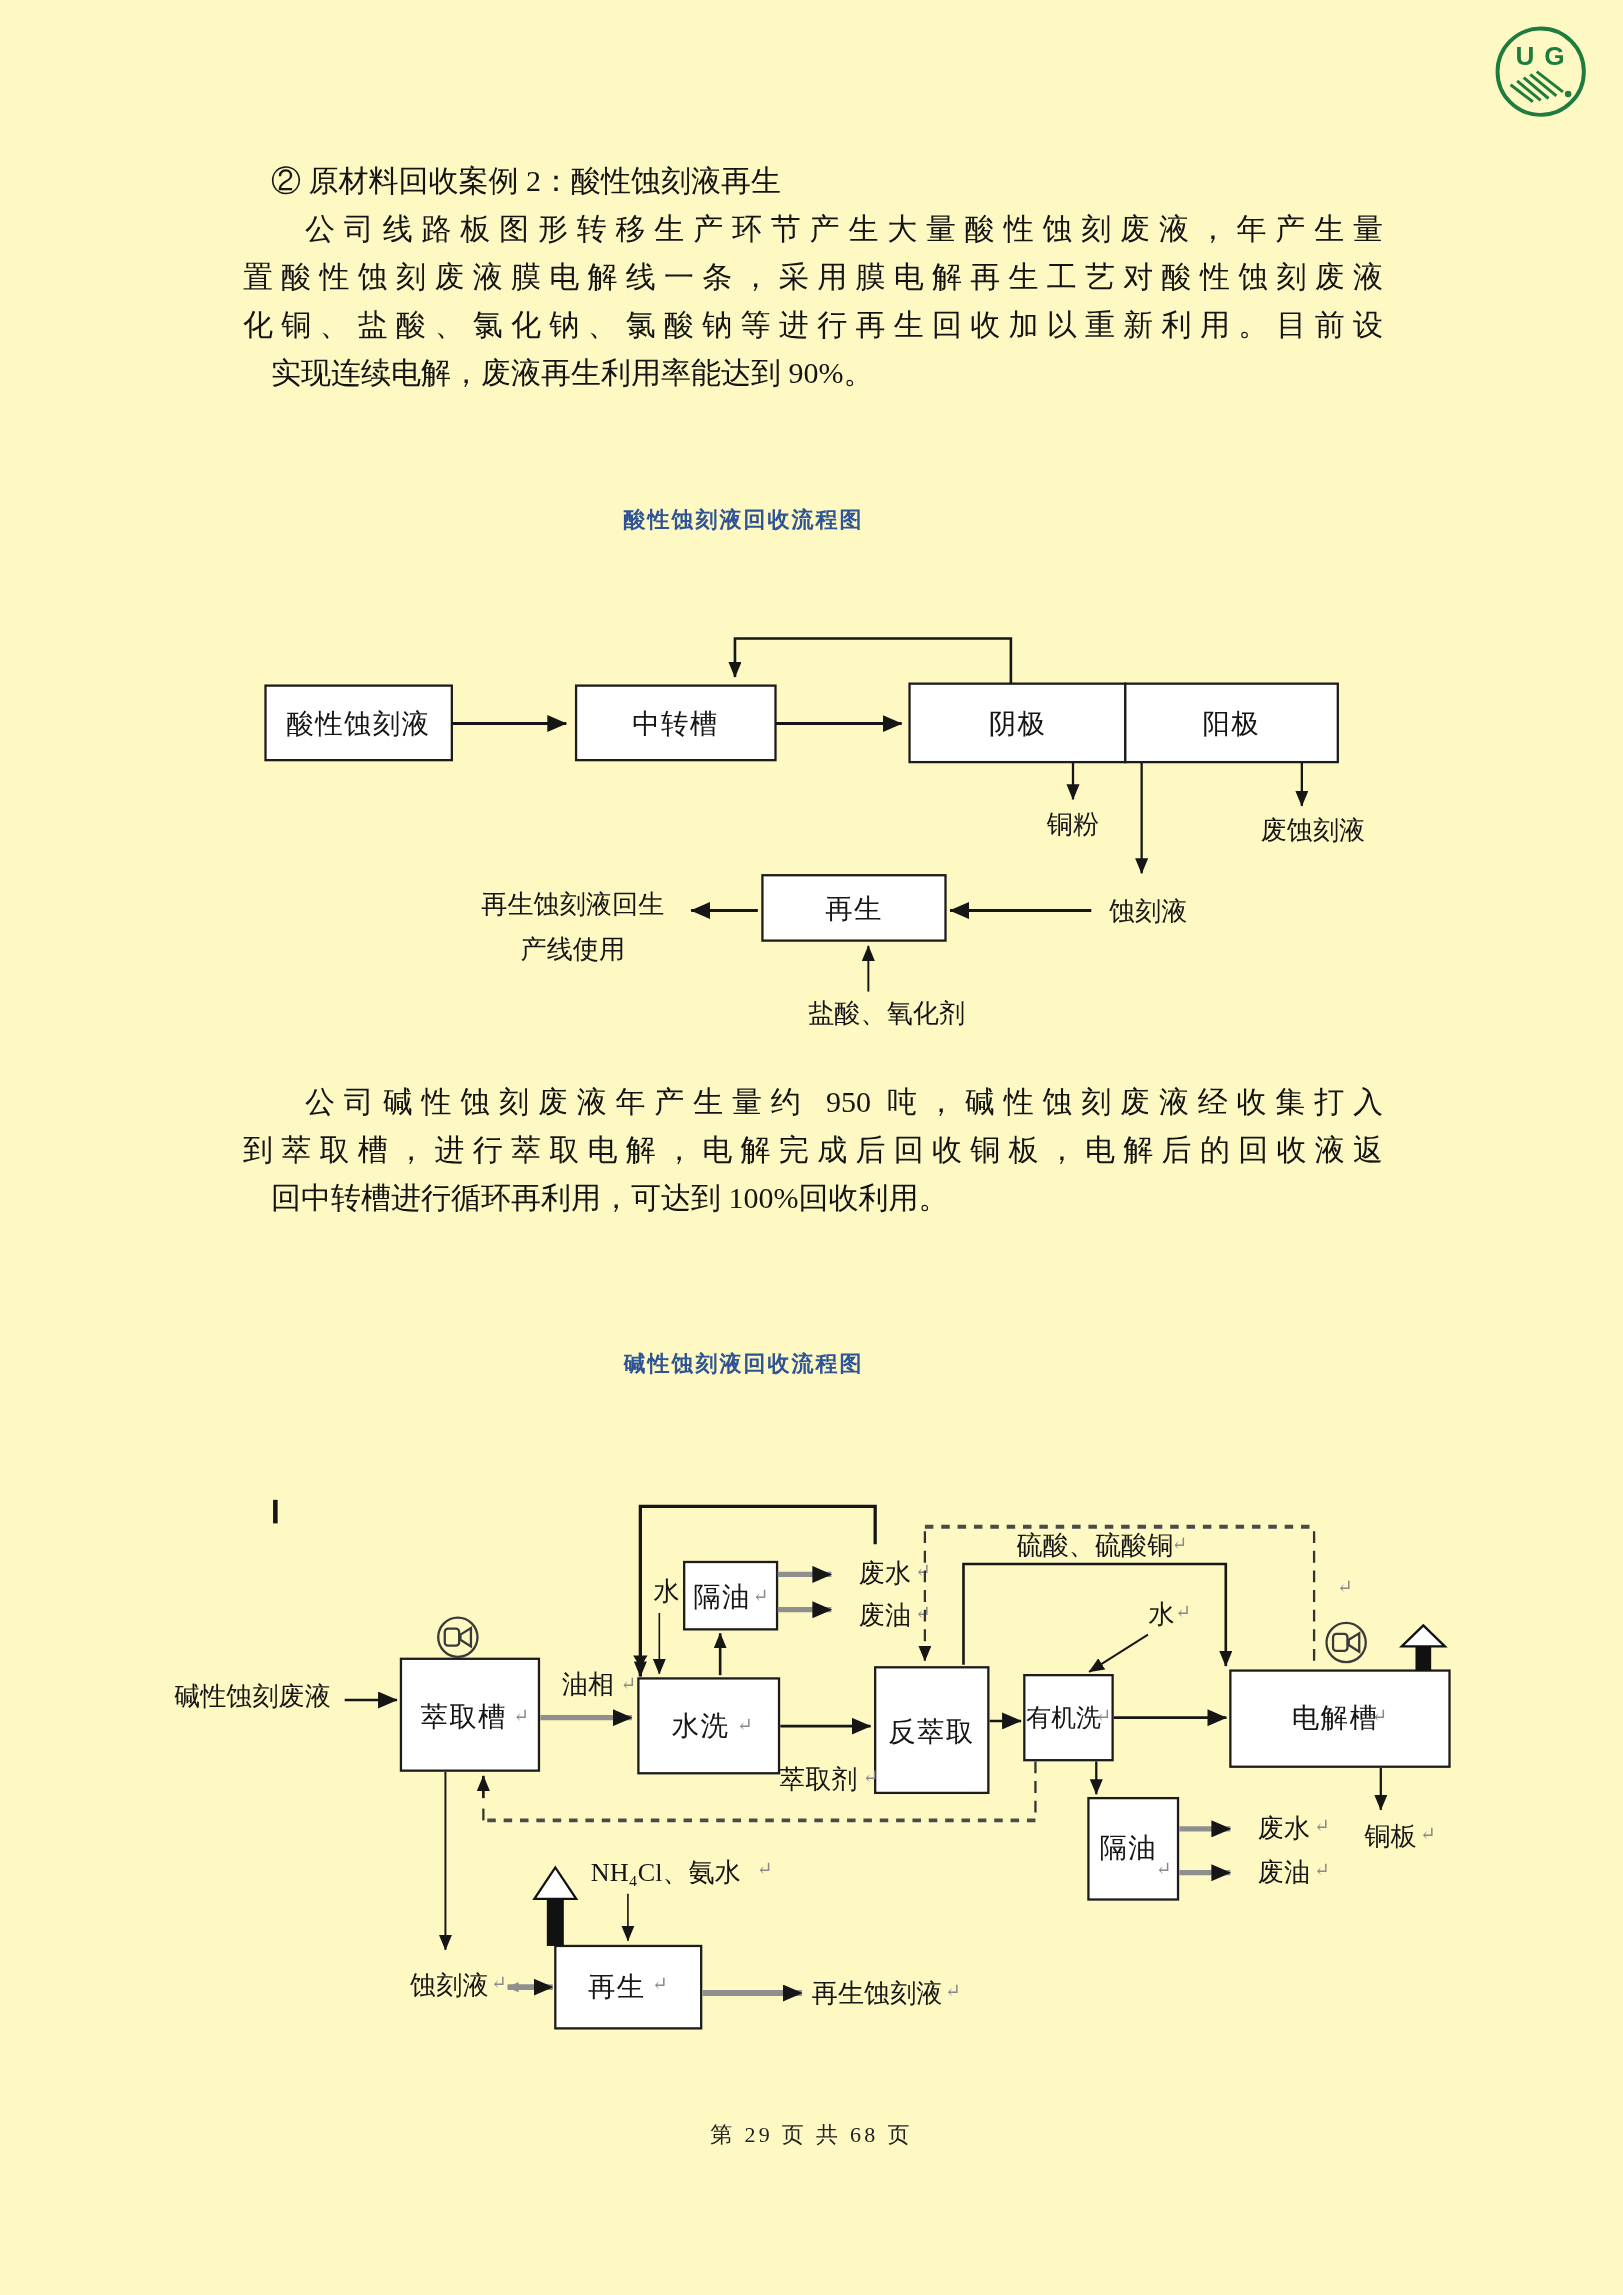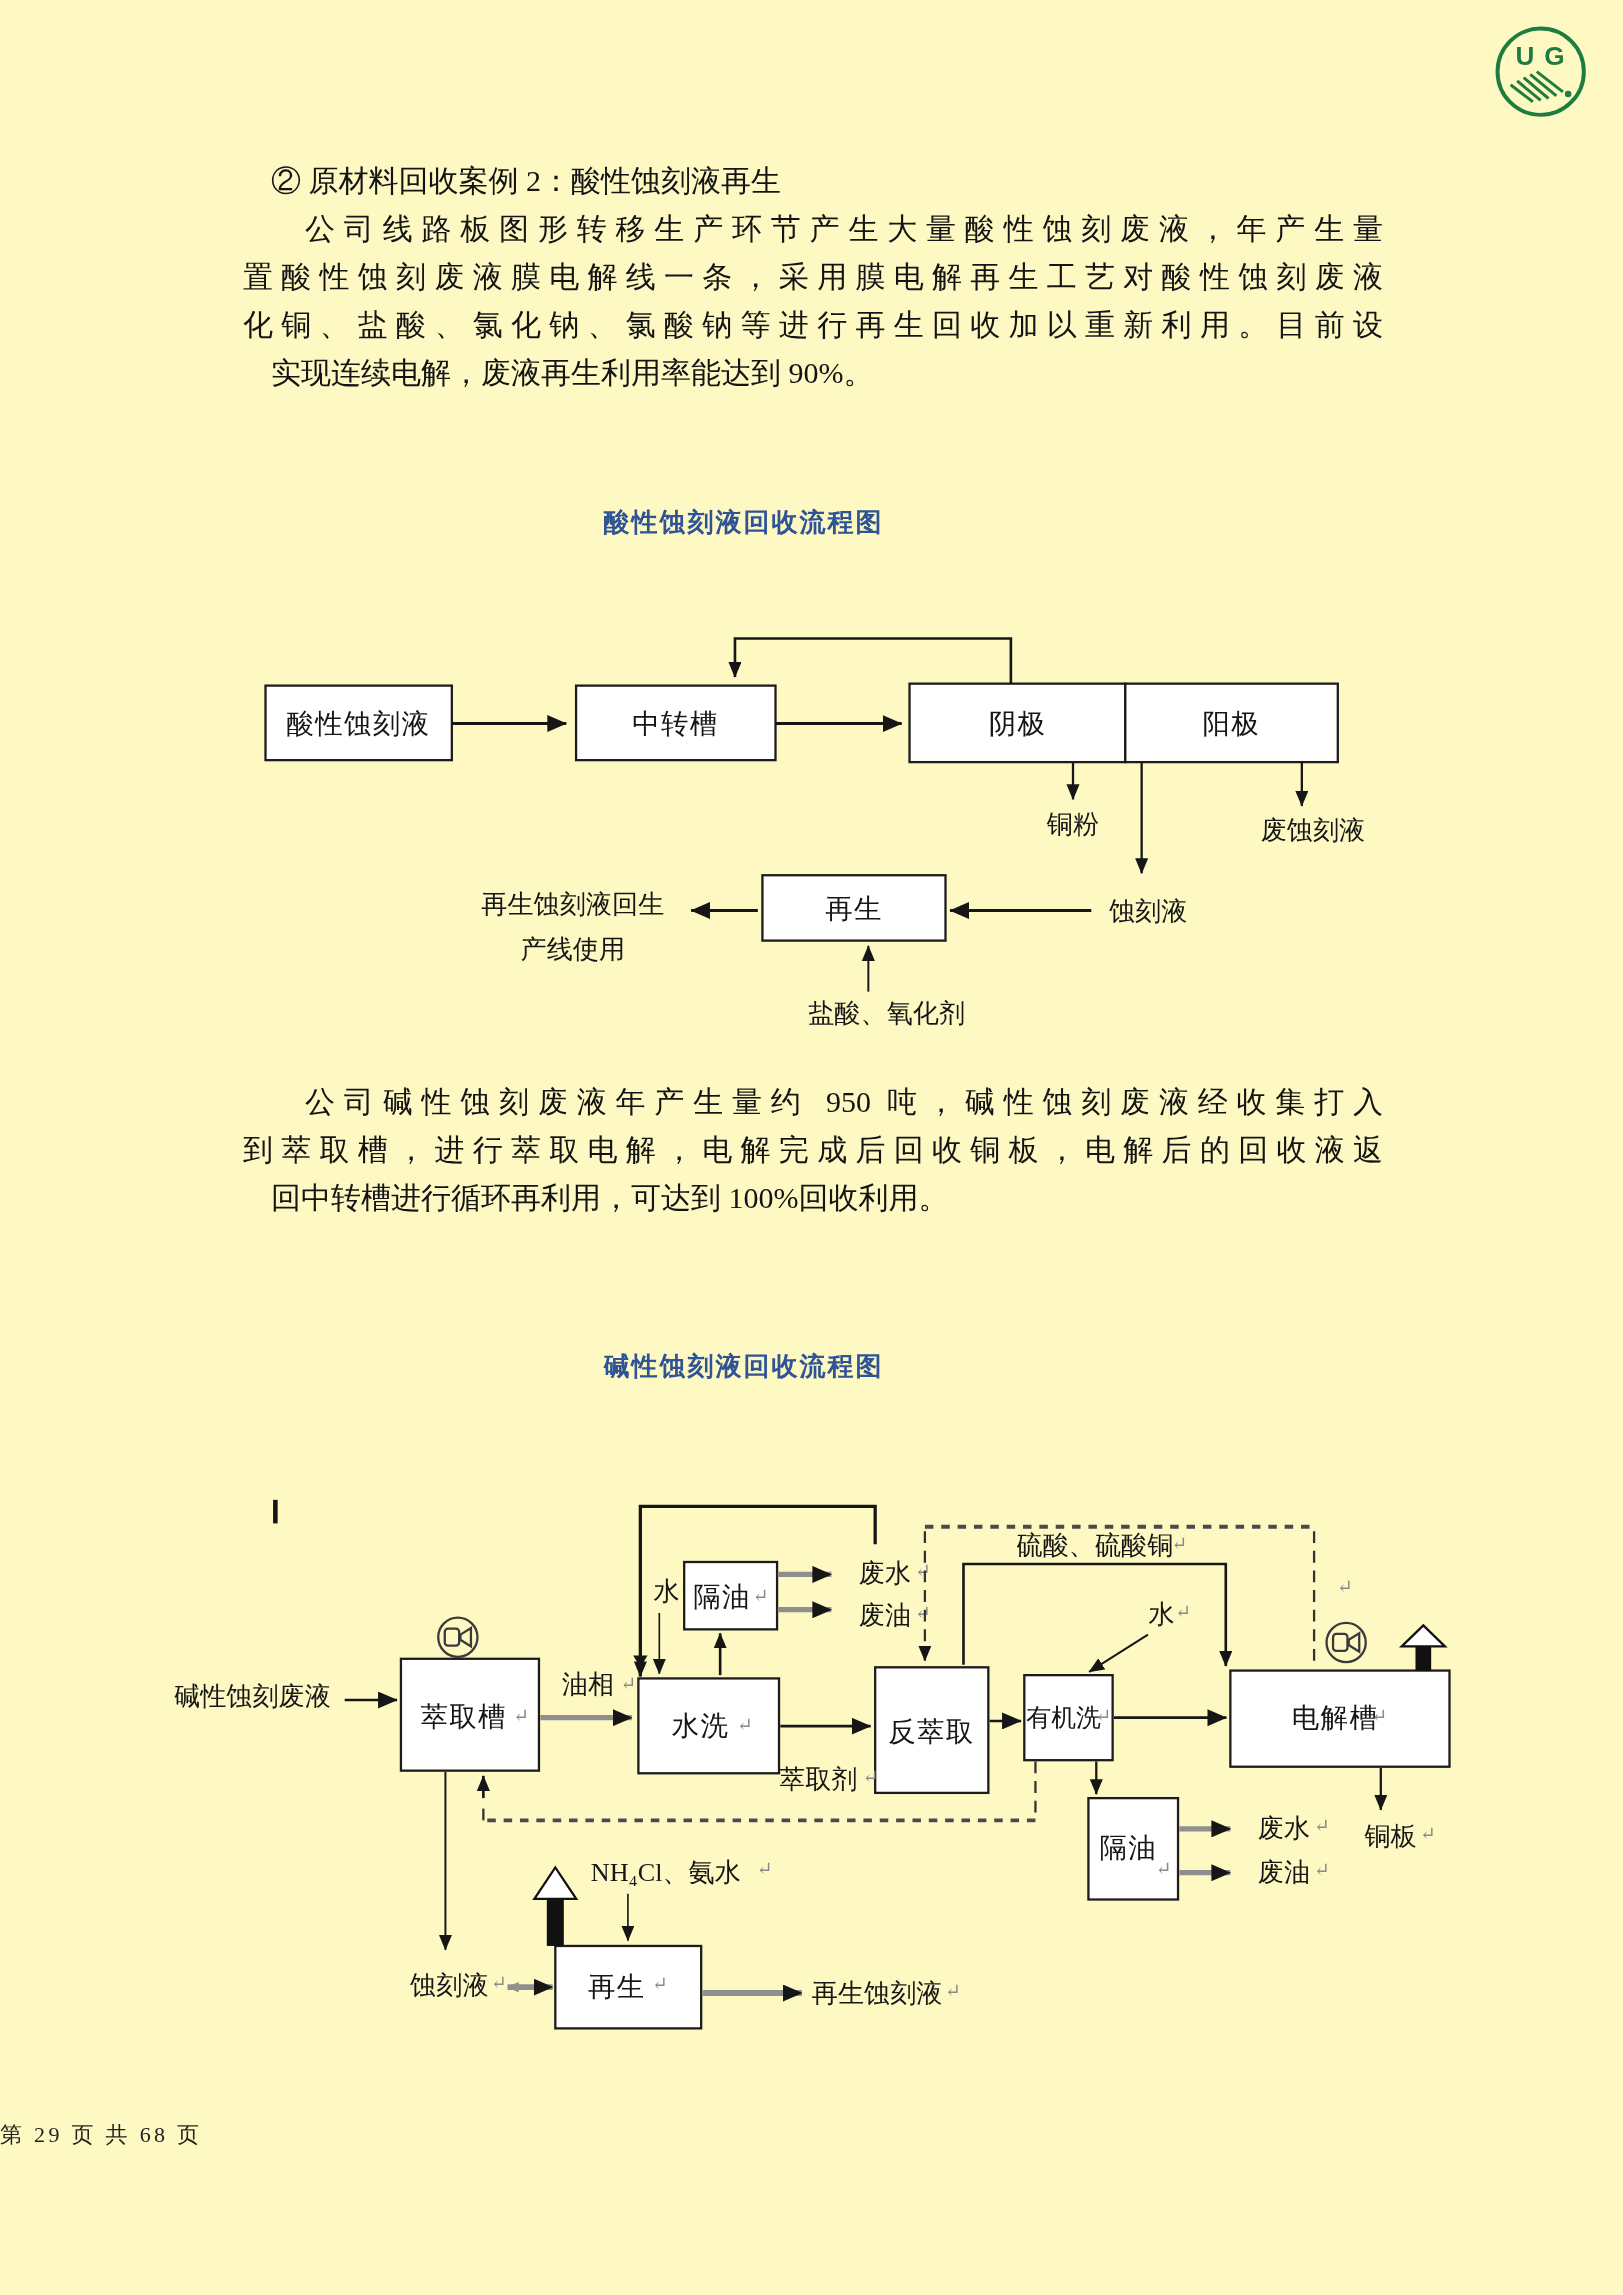--- a/index.html
+++ b/index.html
@@ -4,22 +4,22 @@
 <style>
   html,body{margin:0;padding:0;background:#e8e8e8;}
   .page{position:relative;width:1623px;height:2295px;background:#fef9c3;margin:0 auto;
         font-family:"Liberation Serif","DejaVu Serif",serif;color:#141414;overflow:hidden;}
   .textblock{position:absolute;left:243px;width:1140px;font-size:30px;line-height:48px;}
   .line{white-space:normal;}
   .jl{text-align:justify;text-align-last:justify;}
   .ll{text-align:left;text-align-last:left;margin-left:28px;}
   .ind{padding-left:62px;}
   .doc-title{position:absolute;left:0;width:1487px;text-align:center;
-             color:#2F5496;font-size:26px;font-weight:bold;letter-spacing:2px;}
-  .footer{position:absolute;left:0;width:1623px;top:2120px;
+             color:#2F5496;font-size:22px;font-weight:bold;letter-spacing:2px;}
+  .footer{position:absolute;left:0;width:1623px;text-align:center;top:2120px;
           font-size:22px;letter-spacing:3.3px;color:#222;}
   svg{position:absolute;overflow:visible;}
   svg text{font-size:40px;fill:#161616;text-anchor:middle;font-family:"Liberation Serif","DejaVu Serif",serif;}
   svg text.bt{font-size:42px;letter-spacing:2px;}
   svg text.ret{font-size:29px;fill:#8a8a8a;}
   .bx{fill:#ffffff;stroke:#1c1c1c;stroke-width:3.5px;}
   .ln{stroke:#161616;fill:none;}
   .gthick{stroke:#8f8f8f;fill:none;}
   .dash{stroke:#333;fill:none;stroke-dasharray:18 12;}
   .dots{stroke:#4a4a4a;fill:none;stroke-dasharray:13 12;}

